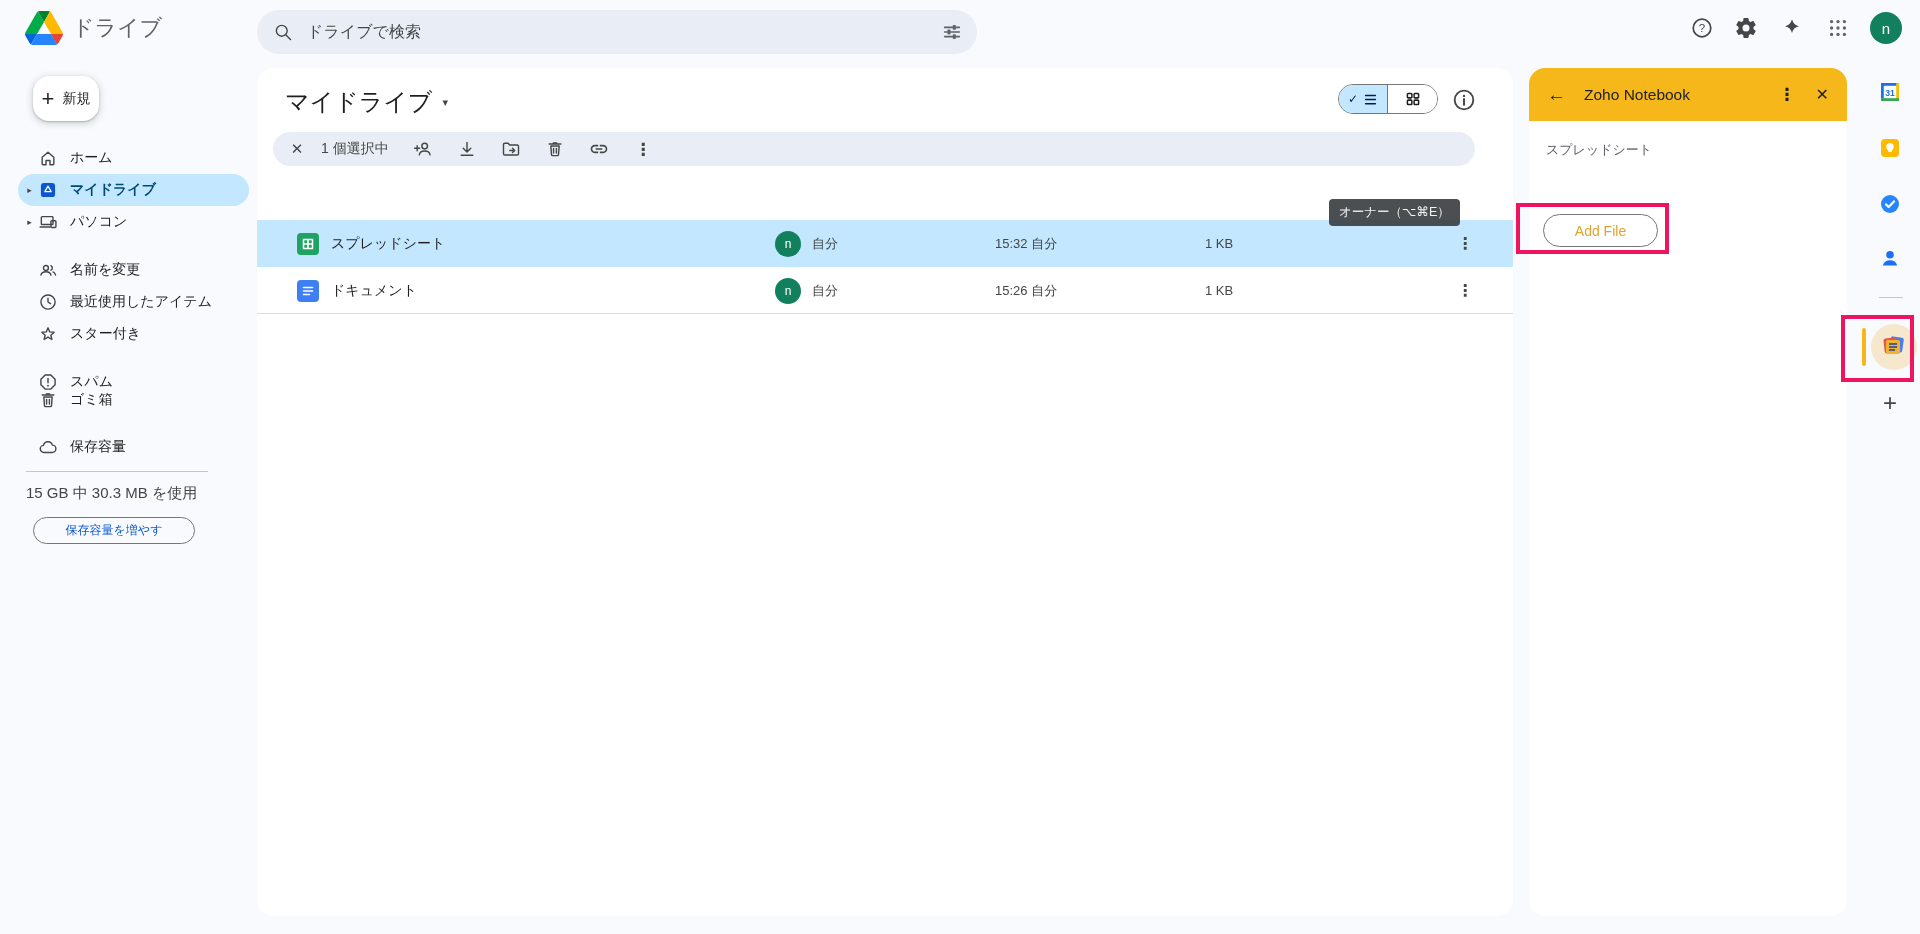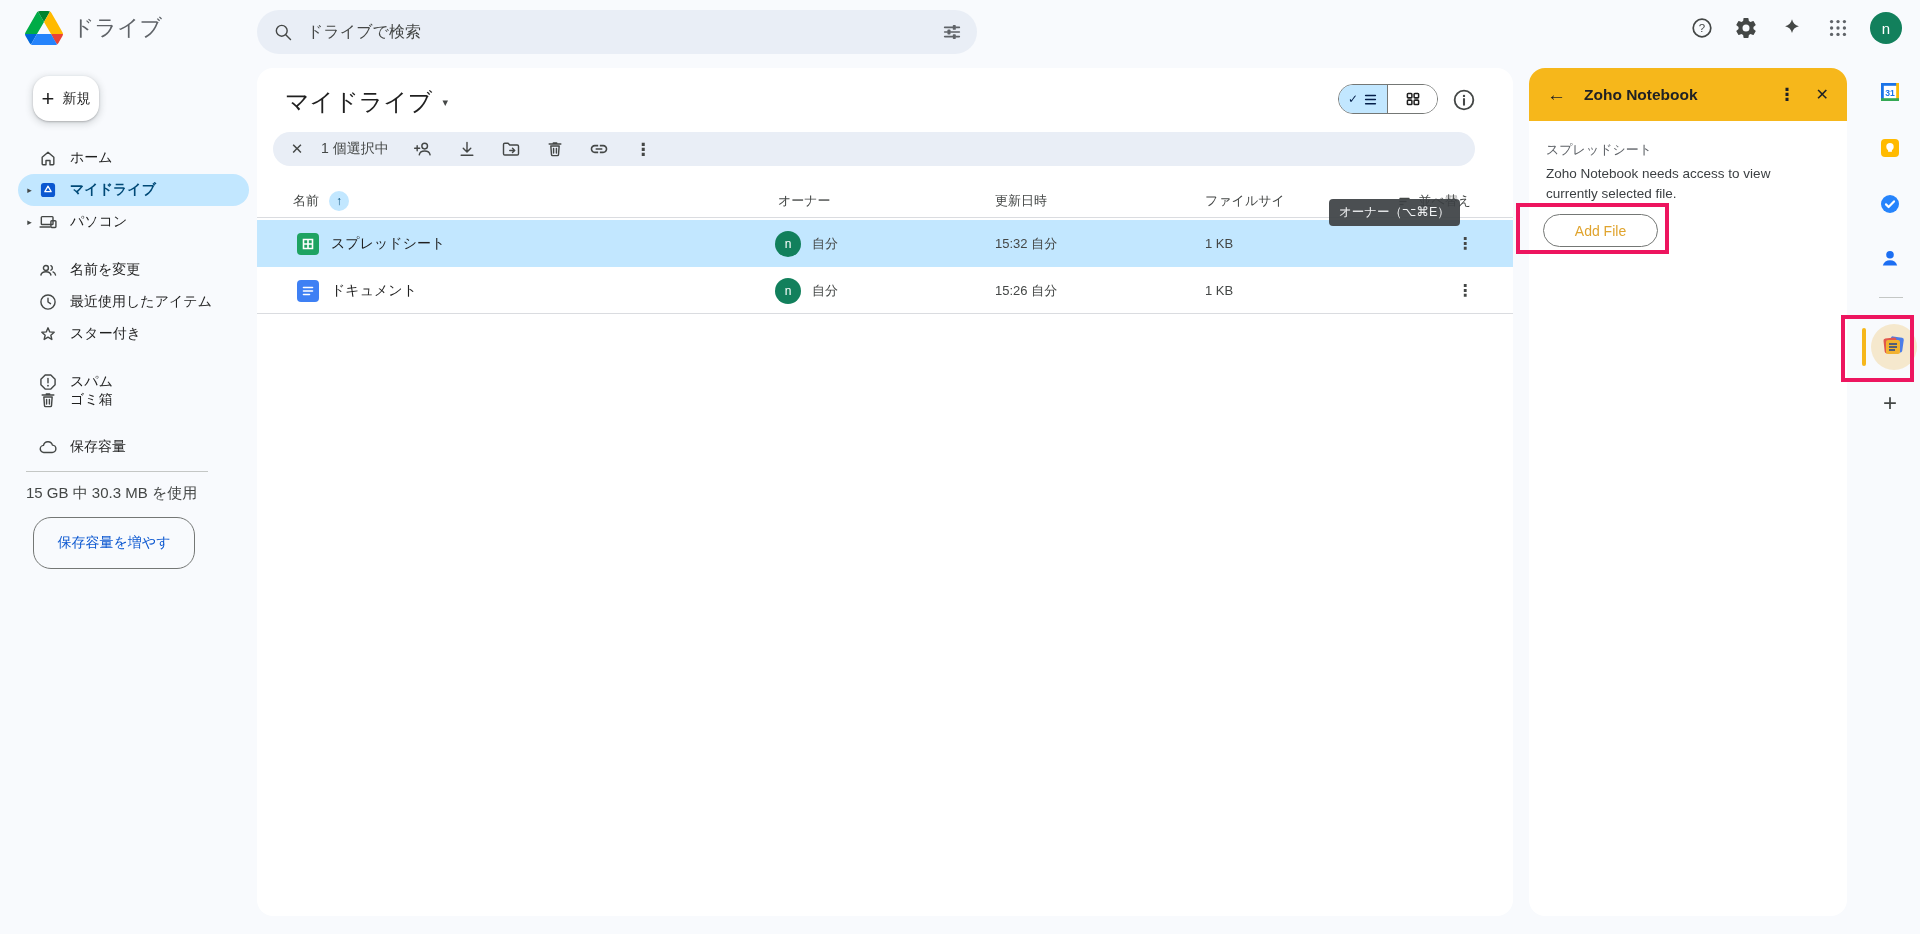--- a/index.html
+++ b/index.html
@@ -23,21 +23,21 @@
   .new-btn{position:absolute;left:33px;top:76px;width:66px;height:45px;border-radius:16px;background:#fff;
     box-shadow:0 1px 2px rgba(60,64,67,.3),0 2px 6px 2px rgba(60,64,67,.15);
     display:flex;align-items:center;justify-content:center;gap:8px;font-size:14px;color:#1F1F1F;cursor:pointer}
   .new-btn .plus{font-size:22px;font-weight:300;line-height:1;color:#1F1F1F}
   .nav-item{position:absolute;left:18px;width:231px;height:32px;border-radius:16px;display:flex;align-items:center;font-size:14px;color:#1F1F1F;cursor:pointer;padding-left:4px}
   .nav-item.selected{background:#C2E7FF;color:#004A77;font-weight:bold}
   .nav-arrow{width:15px;font-size:9px;color:#444746;text-align:center;flex:none}
   .nav-ic{width:20px;height:20px;margin:0 12px 0 1px;flex:none}
   .side-div{position:absolute;left:26px;top:471px;width:182px;height:1px;background:#C4C7C5}
   .storage-text{position:absolute;left:26px;top:484px;font-size:15px;color:#444746}
-  .storage-btn{position:absolute;left:33px;top:517px;width:162px;height:52px;border:1px solid #747775;border-radius:18px;background:transparent;color:#0B57D0;font-size:14px;display:flex;align-items:center;justify-content:center;cursor:pointer}
+  .storage-btn{position:absolute;left:33px;top:517px;width:162px;height:27px;border:1px solid #747775;border-radius:18px;background:transparent;color:#0B57D0;font-size:12px;display:flex;align-items:center;justify-content:center;cursor:pointer}
 
   
   .main-card{position:absolute;left:257px;top:68px;width:1256px;height:848px;background:#fff;border-radius:16px}
   .main-title{position:absolute;left:28px;top:18px;display:flex;align-items:center;gap:10px;font-size:24px;color:#1F1F1F;cursor:pointer}
   .main-title .caret{font-size:11px;color:#444746}
   .view-toggle{position:absolute;left:1081px;top:16px;width:100px;height:30px;border:1px solid #747775;border-radius:15px;display:flex;overflow:hidden;cursor:pointer}
   .seg{display:flex;align-items:center;justify-content:center;gap:5px}
   .seg-list{width:49px;background:#C2E7FF;border-right:1px solid #747775;color:#041E49;font-size:12px}
   .seg-grid{flex:1;background:#fff}
   .info-btn{position:absolute;left:1194px;top:19px;width:26px;height:26px;cursor:pointer}
@@ -66,21 +66,21 @@
   .row-avatar{width:26px;height:26px;border-radius:50%;background:#12805C;color:#fff;font-size:12px;display:flex;align-items:center;justify-content:center}
   .c-mod{left:738px}.c-size{left:948px}
   .c-more{left:1196px;width:24px;justify-content:center;font-size:16px;font-weight:bold;color:#444746}
 
   .tooltip{position:absolute;left:1329px;top:199px;height:27px;line-height:27px;padding:0 10px;background:rgba(60,64,67,.92);color:#F1F3F4;font-size:12.5px;border-radius:4px;z-index:40;white-space:nowrap}
 
   
   .panel{position:absolute;left:1529px;top:68px;width:318px;height:848px;background:#fff;border-radius:16px}
   .panel-header{height:53px;background:#F6B71B;border-radius:16px 16px 0 0;display:flex;align-items:center;padding:0 18px}
   .p-back{font-size:19px;color:#202124;cursor:pointer}
-  .p-title{margin-left:18px;font-size:15.5px;font-weight:bold;color:#202124}
+  .p-title{margin-left:18px;font-size:15.5px;font-weight:normal;color:#202124}
   .p-sp{flex:1}
   .p-more{font-size:17px;font-weight:bold;color:#202124;cursor:pointer;padding:0 6px}
   .p-close{margin-left:14px;font-size:16px;color:#202124;cursor:pointer}
   .p-file{position:absolute;left:17px;top:73px;font-size:13px;color:#5F6368}
   .p-desc{position:absolute;left:17px;top:96px;width:244px;font-size:13.5px;line-height:20px;color:#3C4043}
   .add-file{position:absolute;left:14px;top:146px;width:115px;height:33px;border:1px solid #747775;border-radius:17px;background:#fff;color:#E0A42E;font-size:14px;display:flex;align-items:center;justify-content:center;cursor:pointer}
 
   
   .rail-ic{position:absolute;left:1878px;width:24px;height:24px;cursor:pointer}
   .rail-div{position:absolute;left:1879px;top:297px;width:24px;height:1px;background:#C4C7C5}
@@ -329,37 +329,20 @@
         </svg>
     </span>
     <span class="tool-ic">
       <svg width="20" height="20" viewBox="0 0 24 24">
           <path fill="#444746" d="M3.9 12c0-1.71 1.39-3.1 3.1-3.1h4V7H7c-2.76 0-5 2.24-5 5s2.24 5 5 5h4v-1.9H7c-1.71 0-3.1-1.39-3.1-3.1zM8 13h8v-2H8v2zm9-6h-4v1.9h4c1.71 0 3.1 1.39 3.1 3.1s-1.39 3.1-3.1 3.1h-4V17h4c2.76 0 5-2.24 5-5s-2.24-5-5-5z"></path>
         </svg>
     </span>
     <span class="tool-more">⋮</span>
   </div>
 
-  <div class="thead">
-    <div class="th th-name">
-      <span>名前</span>
-      <span class="sort-circle">
-          <span>↑</span>
-        </span>
-    </div>
-    <div class="th th-owner">オーナー</div>
-    <div class="th th-mod">更新日時</div>
-    <div class="th th-size">ファイルサイ</div>
-    <div class="th th-sort">
-      <svg width="15" height="15" viewBox="0 0 20 20">
-          <path d="M4 6h12M4 10h8M4 14h4" stroke="#444746" stroke-width="1.8" stroke-linecap="round"></path>
-        </svg>
-      <span>並べ替え</span>
-    </div>
-  </div>
 
   <div class="row row-1 selected">
     <div class="cell c-icon">
       <svg width="22" height="22" viewBox="0 0 22 22">
           <rect width="22" height="22" rx="4" fill="#1EA362"></rect>
           <path d="M6.5 6.5h9v9h-9zM6.5 11h9M11 6.5v9" stroke="#fff" stroke-width="1.6" fill="none"></path>
         </svg>
     </div>
     <div class="cell c-name">スプレッドシート</div>
     <div class="cell c-owner">
@@ -397,21 +380,20 @@
 
 <div class="panel">
   <div class="panel-header">
     <span class="p-back">←</span>
     <span class="p-title">Zoho Notebook</span>
     <span class="p-sp"></span>
     <span class="p-more">⋮</span>
     <span class="p-close">✕</span>
   </div>
   <div class="p-file">スプレッドシート</div>
-  <div class="p-desc">Zoho Notebook needs access to view currently selected file.</div>
   <button class="add-file">Add File</button>
 </div>
 
 <div>
   <div class="rail-ic" style="top:80px">
     <svg width="24" height="24" viewBox="0 0 24 24">
         <rect x="3" y="3" width="18" height="18" rx="1.5" fill="#fff"></rect>
         <path d="M3 3h18v2.8H3z" fill="#1A73E8"></path>
         <path d="M3 3h2.8v18H3z" fill="#1A73E8"></path>
         <path d="M18.2 3H21v18h-2.8z" fill="#FBBC04"></path>

